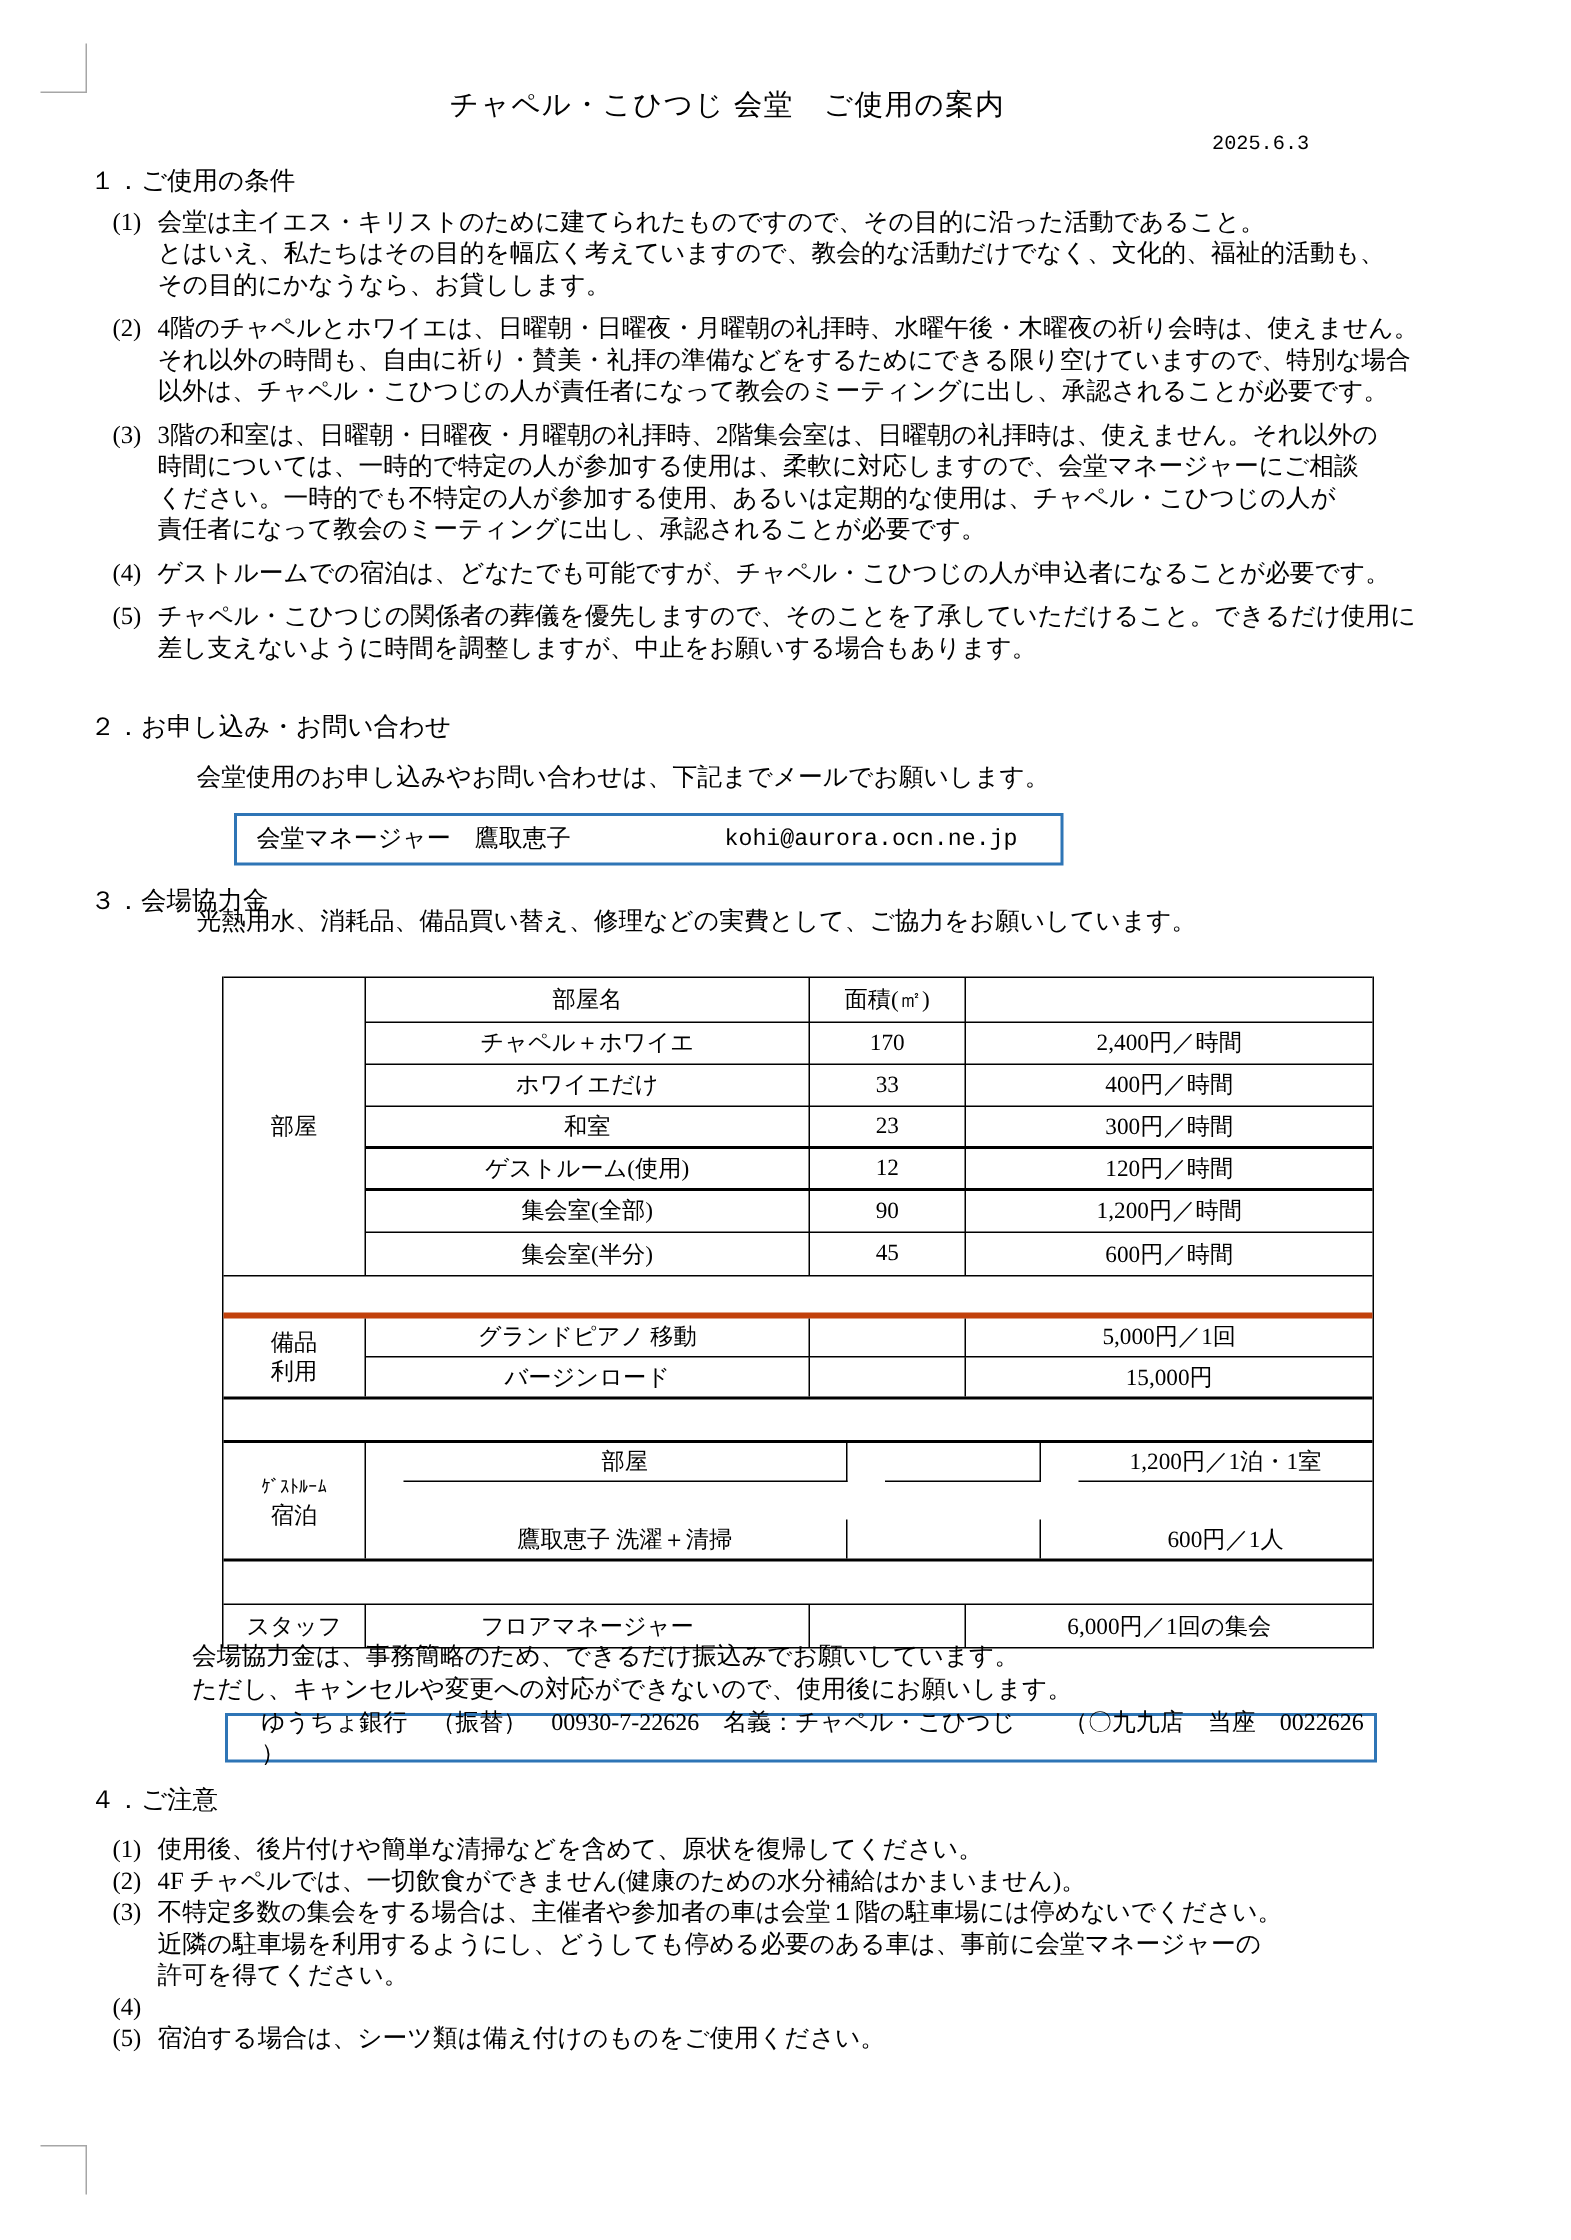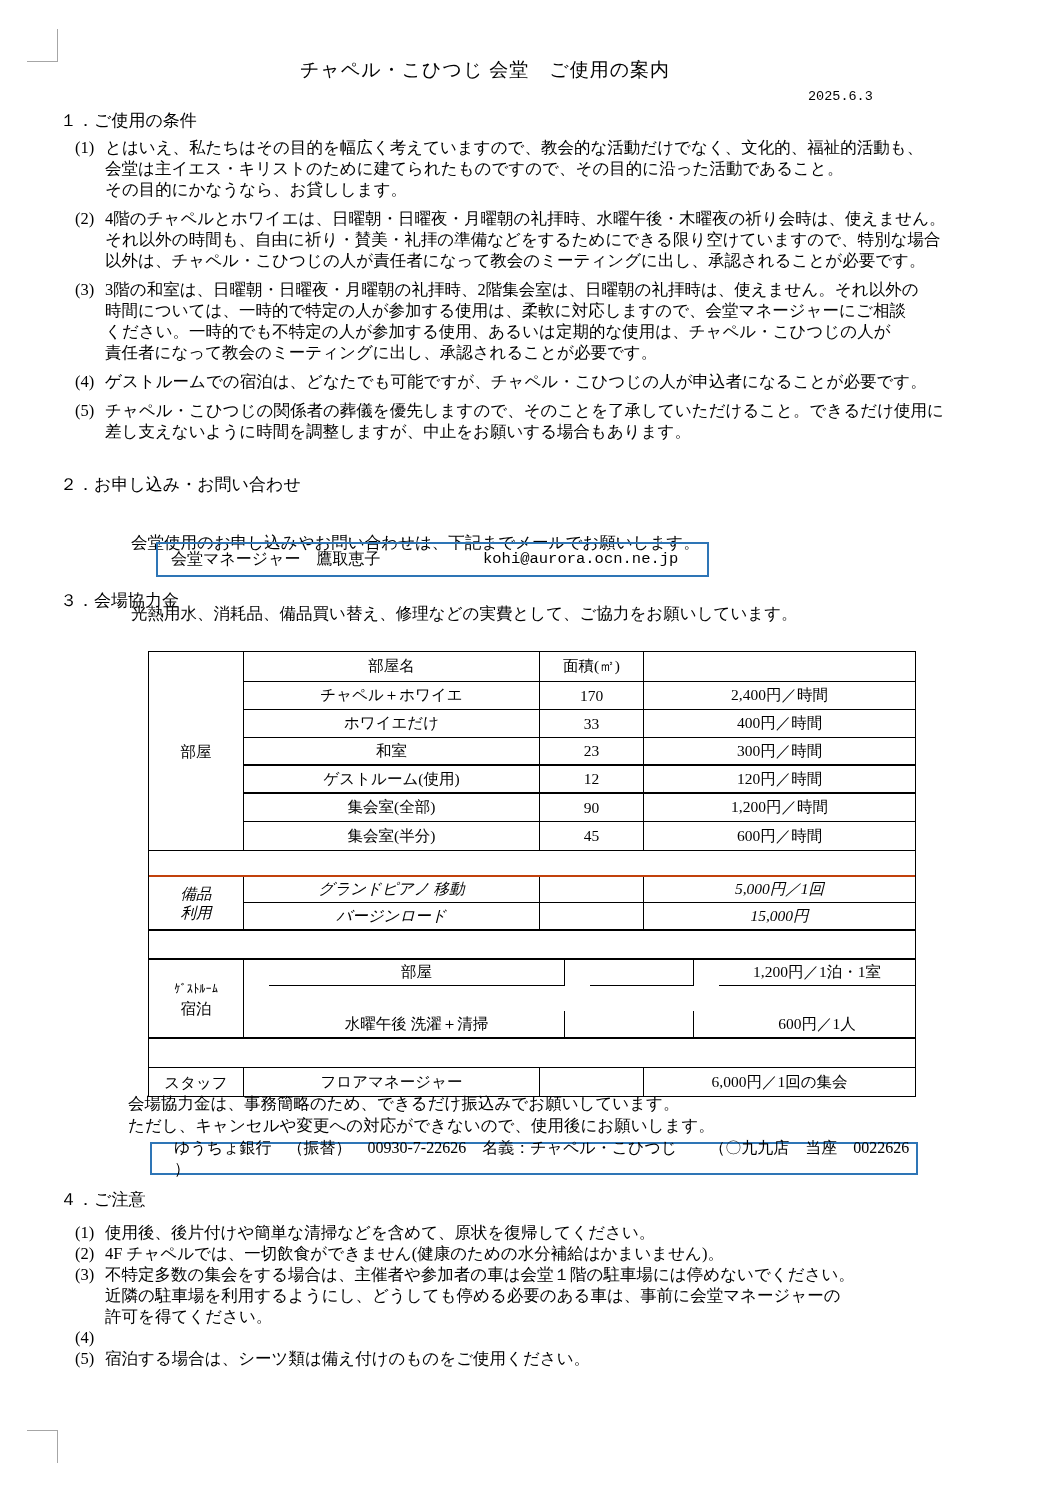--- a/index.html
+++ b/index.html
@@ -21,35 +21,35 @@
   .h-fee{top:589px;}
   .h-caution{top:1188px;}
 
   .body-txt{font-size:16.5px;line-height:21px;}
   .items{position:absolute;left:75px;top:137px;width:920px;}
   .item{display:flex;margin-bottom:8px;}
   .item .num{width:30px;flex:none;}
   .items4{position:absolute;left:75px;top:1222px;width:920px;}
   .items4 .item{margin-bottom:0;}
 
-  .s2-intro{position:absolute;left:131px;top:532px;}
+  .s2-intro{position:absolute;left:131px;top:507px;}
   .contact-box{position:absolute;left:156px;top:542px;width:553px;height:35px;border:2px solid #2e75b6;
                box-sizing:border-box;font-size:16px;}
   .contact-box .name{position:absolute;left:13px;top:5px;}
   .contact-box .mail{position:absolute;left:325px;top:6px;font-size:15.5px;
                      font-family:"Liberation Mono","DejaVu Sans Mono",monospace;}
 
   .s3-intro{position:absolute;left:131px;top:603px;}
 
   
   .fee-table{position:absolute;left:148px;top:651px;width:768px;box-sizing:border-box;
              border-left:1px solid #000;border-right:1px solid #000;font-size:15.5px;}
   .tbl{display:grid;grid-template-columns:95px 296px 104px 1fr;box-sizing:border-box;}
   .b1{grid-template-rows:30px repeat(6,28px);border-top:1px solid #000;border-bottom:1px solid #000;}
-  .b2{grid-template-rows:26px 26px;border-top:2px solid #c2410c;border-bottom:2px solid #000;font-style:italic;}
+  .b2{grid-template-rows:26px 26px;border-top:4px solid #c2410c;border-bottom:2px solid #000;}
   .b3{grid-template-rows:26px 26px;border-top:2px solid #000;border-bottom:2px solid #000;gap:25px;}
   .b4{grid-template-rows:28px;border-top:1px solid #000;border-bottom:1px solid #000;}
   .gap1{height:24px;} .gap2{height:27px;} .gap3{height:28px;}
   .cell{display:flex;align-items:center;justify-content:center;box-sizing:border-box;text-align:center;}
   .cat{flex-direction:column;line-height:19px;}
   .span7{grid-row:1/8;} .span2{grid-row:1/3;}
   .br1{border-right:1px solid #000;}
   .bb1{border-bottom:1px solid #000;}
   .bb2{border-bottom:2px solid #000;}
   .kata{font-size:12.5px;}
@@ -70,22 +70,22 @@
   <div class="corner c-br"></div>
 
   <div class="title">チャペル・こひつじ 会堂　ご使用の案内</div>
   <div class="date">2025.6.3</div>
 
   <div class="h1 h-usage">１．ご使用の条件</div>
   <div class="items body-txt">
     <div class="item">
       <span class="num">(1)</span>
       <div class="txt">
+        <div>会堂は主イエス・キリストのために建てられたものですので、その目的に沿った活動であること。</div>
         <div>とはいえ、私たちはその目的を幅広く考えていますので、教会的な活動だけでなく、文化的、福祉的活動も、</div>
-        <div>会堂は主イエス・キリストのために建てられたものですので、その目的に沿った活動であること。</div>
         <div>その目的にかなうなら、お貸しします。</div>
       </div>
     </div>
     <div class="item">
       <span class="num">(2)</span>
       <div class="txt">
         <div>4階のチャペルとホワイエは、日曜朝・日曜夜・月曜朝の礼拝時、水曜午後・木曜夜の祈り会時は、使えません。</div>
         <div>それ以外の時間も、自由に祈り・賛美・礼拝の準備などをするためにできる限り空けていますので、特別な場合</div>
         <div>以外は、チャペル・こひつじの人が責任者になって教会のミーティングに出し、承認されることが必要です。</div>
       </div>
@@ -175,21 +175,21 @@
     <div class="gap2"></div>
 
     <div class="tbl b3">
       <div class="cell cat span2 br1">
         <div class="kata">ｹﾞｽﾄﾙｰﾑ</div>
         <div>宿泊</div>
       </div>
       <div class="cell br1 bb1">部屋</div>
       <div class="cell br1 bb1"></div>
       <div class="cell bb1">1,200円／1泊・1室</div>
-      <div class="cell br1">水曜午後 洗濯＋清掃</div>
+      <div class="cell br1">鷹取恵子 洗濯＋清掃</div>
       <div class="cell br1"></div>
       <div class="cell">600円／1人</div>
     </div>
 
     <div class="gap3"></div>
 
     <div class="tbl b4">
       <div class="cell cat br1">スタッフ</div>
       <div class="cell br1">フロアマネージャー</div>
       <div class="cell br1"></div>

